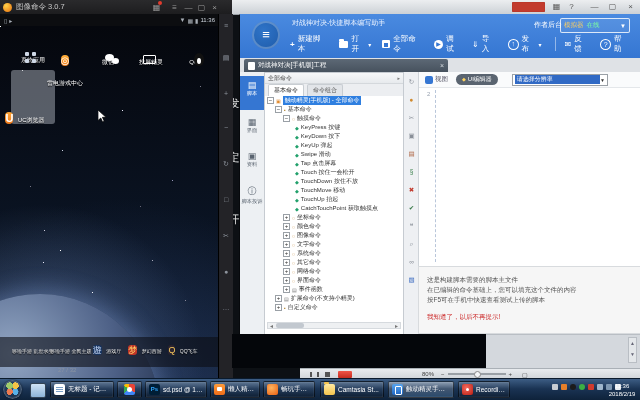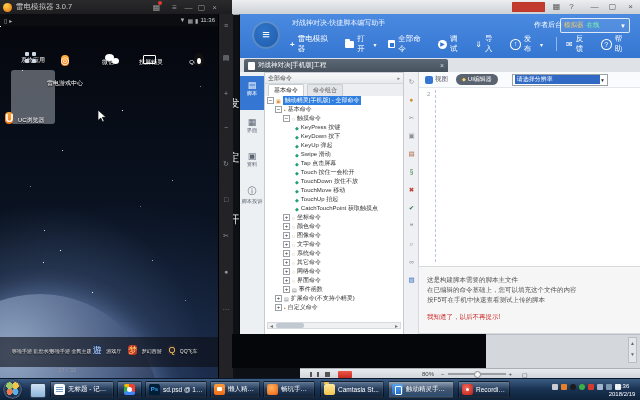--- a/index.html
+++ b/index.html
@@ -221,21 +221,21 @@
     <span class="px wctl i-grid2" style="left:318px;"></span>
     <span class="px wctl i-help2" style="left:333px;"></span>
     <span class="px wctl i-min" style="left:356px;"></span>
     <span class="px wctl i-max" style="left:374px;"></span>
     <span class="px wctl i-close" style="left:392px;"></span>
   </div>
 
   <div class="px" id="emu">
     <div id="emu-title">
       <span id="emu-logo"></span>
-      <span id="emu-title-text">雷电模拟器 3.0.7</span>
+      <span id="emu-title-text">图像命令 3.0.7</span>
     </div>
     <span class="px emu-btn i-grid2" style="left:150px;"></span>
     <div class="px" id="emu-badge"></div>
     <span class="px emu-btn" style="left:168px;">≡</span>
     <span class="px emu-btn i-min" style="left:182px;"></span>
     <span class="px emu-btn i-max" style="left:195px;"></span>
     <span class="px emu-btn i-close" style="left:208px;"></span>
 
     <div class="px" id="emu-statusbar">
       <span class="sb-ic" style="margin-left:4px;">▯</span>
@@ -331,21 +331,21 @@
       <span class="px" id="ed-title">对战神对决-快捷脚本编写助手</span>
       <span class="px" id="ed-account">作者后台</span>
       <div class="px" id="ed-device">
         <span class="dv1">模拟器</span>
         <span class="dv2">在线</span>
         <span class="caret">▼</span>
       </div>
       <div class="px" id="ed-toolbar">
         <span class="tb-item">
             <span class="glyph g-plus"></span>
-            <span>雷电模拟器</span>
+            <span>新建脚本</span>
           </span>
         <span class="tb-item">
             <span class="g-folder"></span>
             <span>打开</span>
             <span class="g-caret"></span>
           </span>
         <span class="tb-item">
             <span class="g-disk"></span>
             <span>全部命令</span>
           </span>

